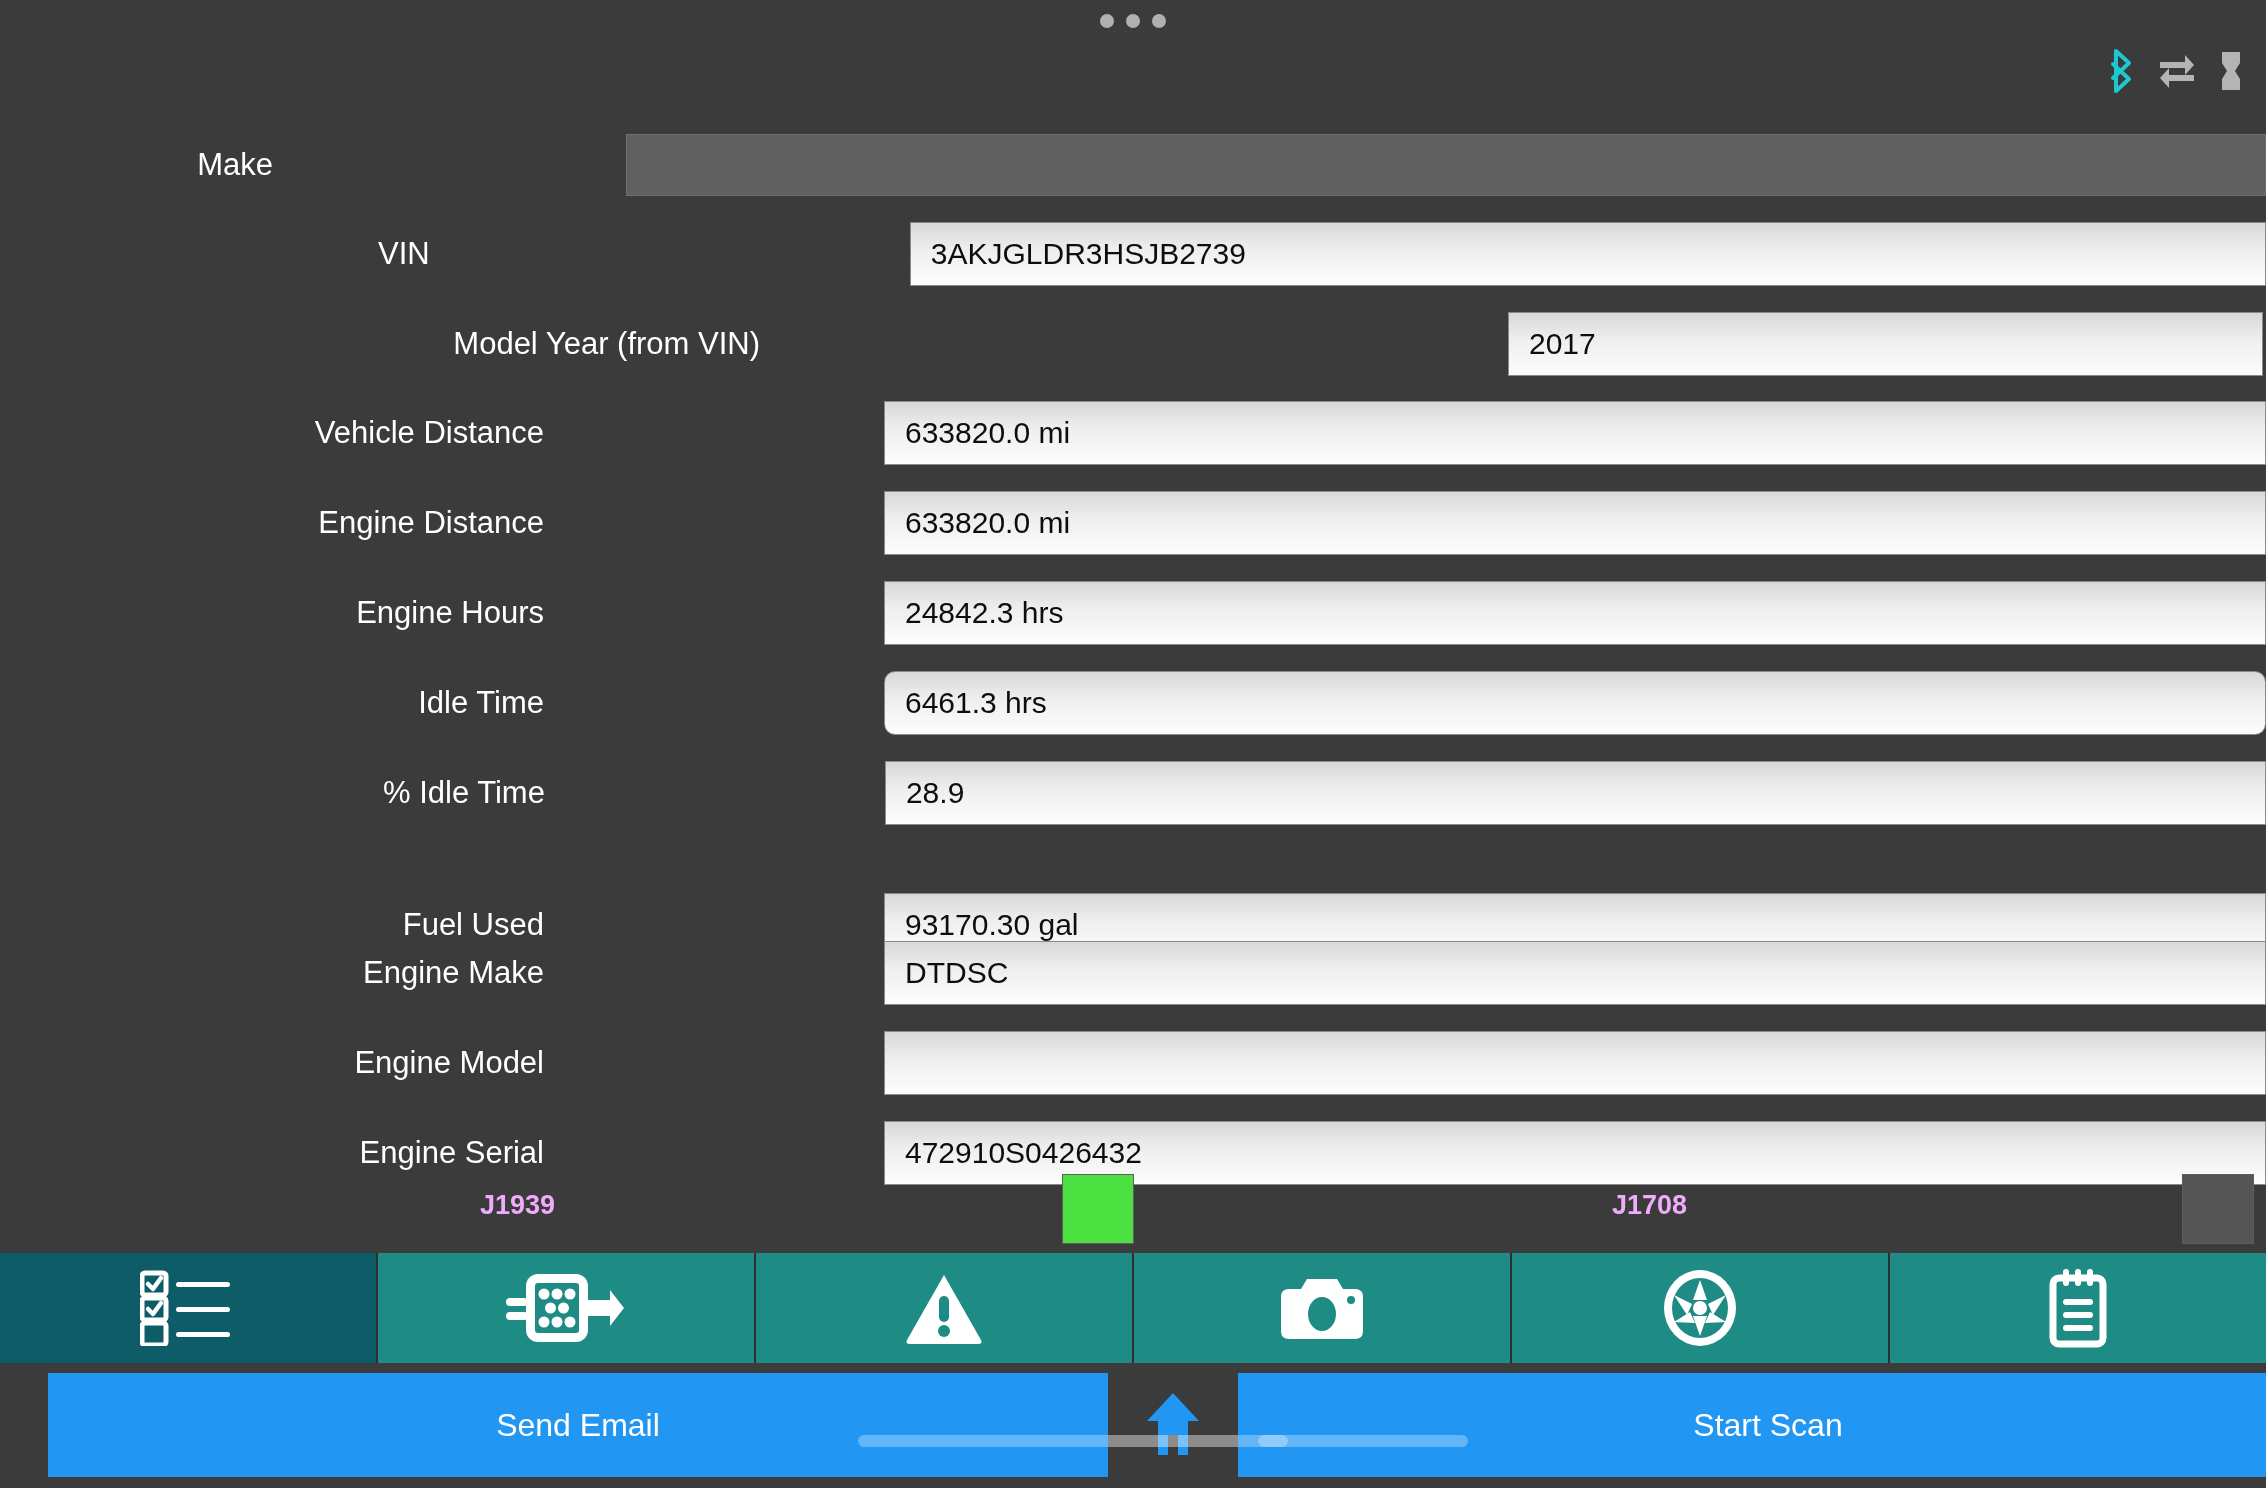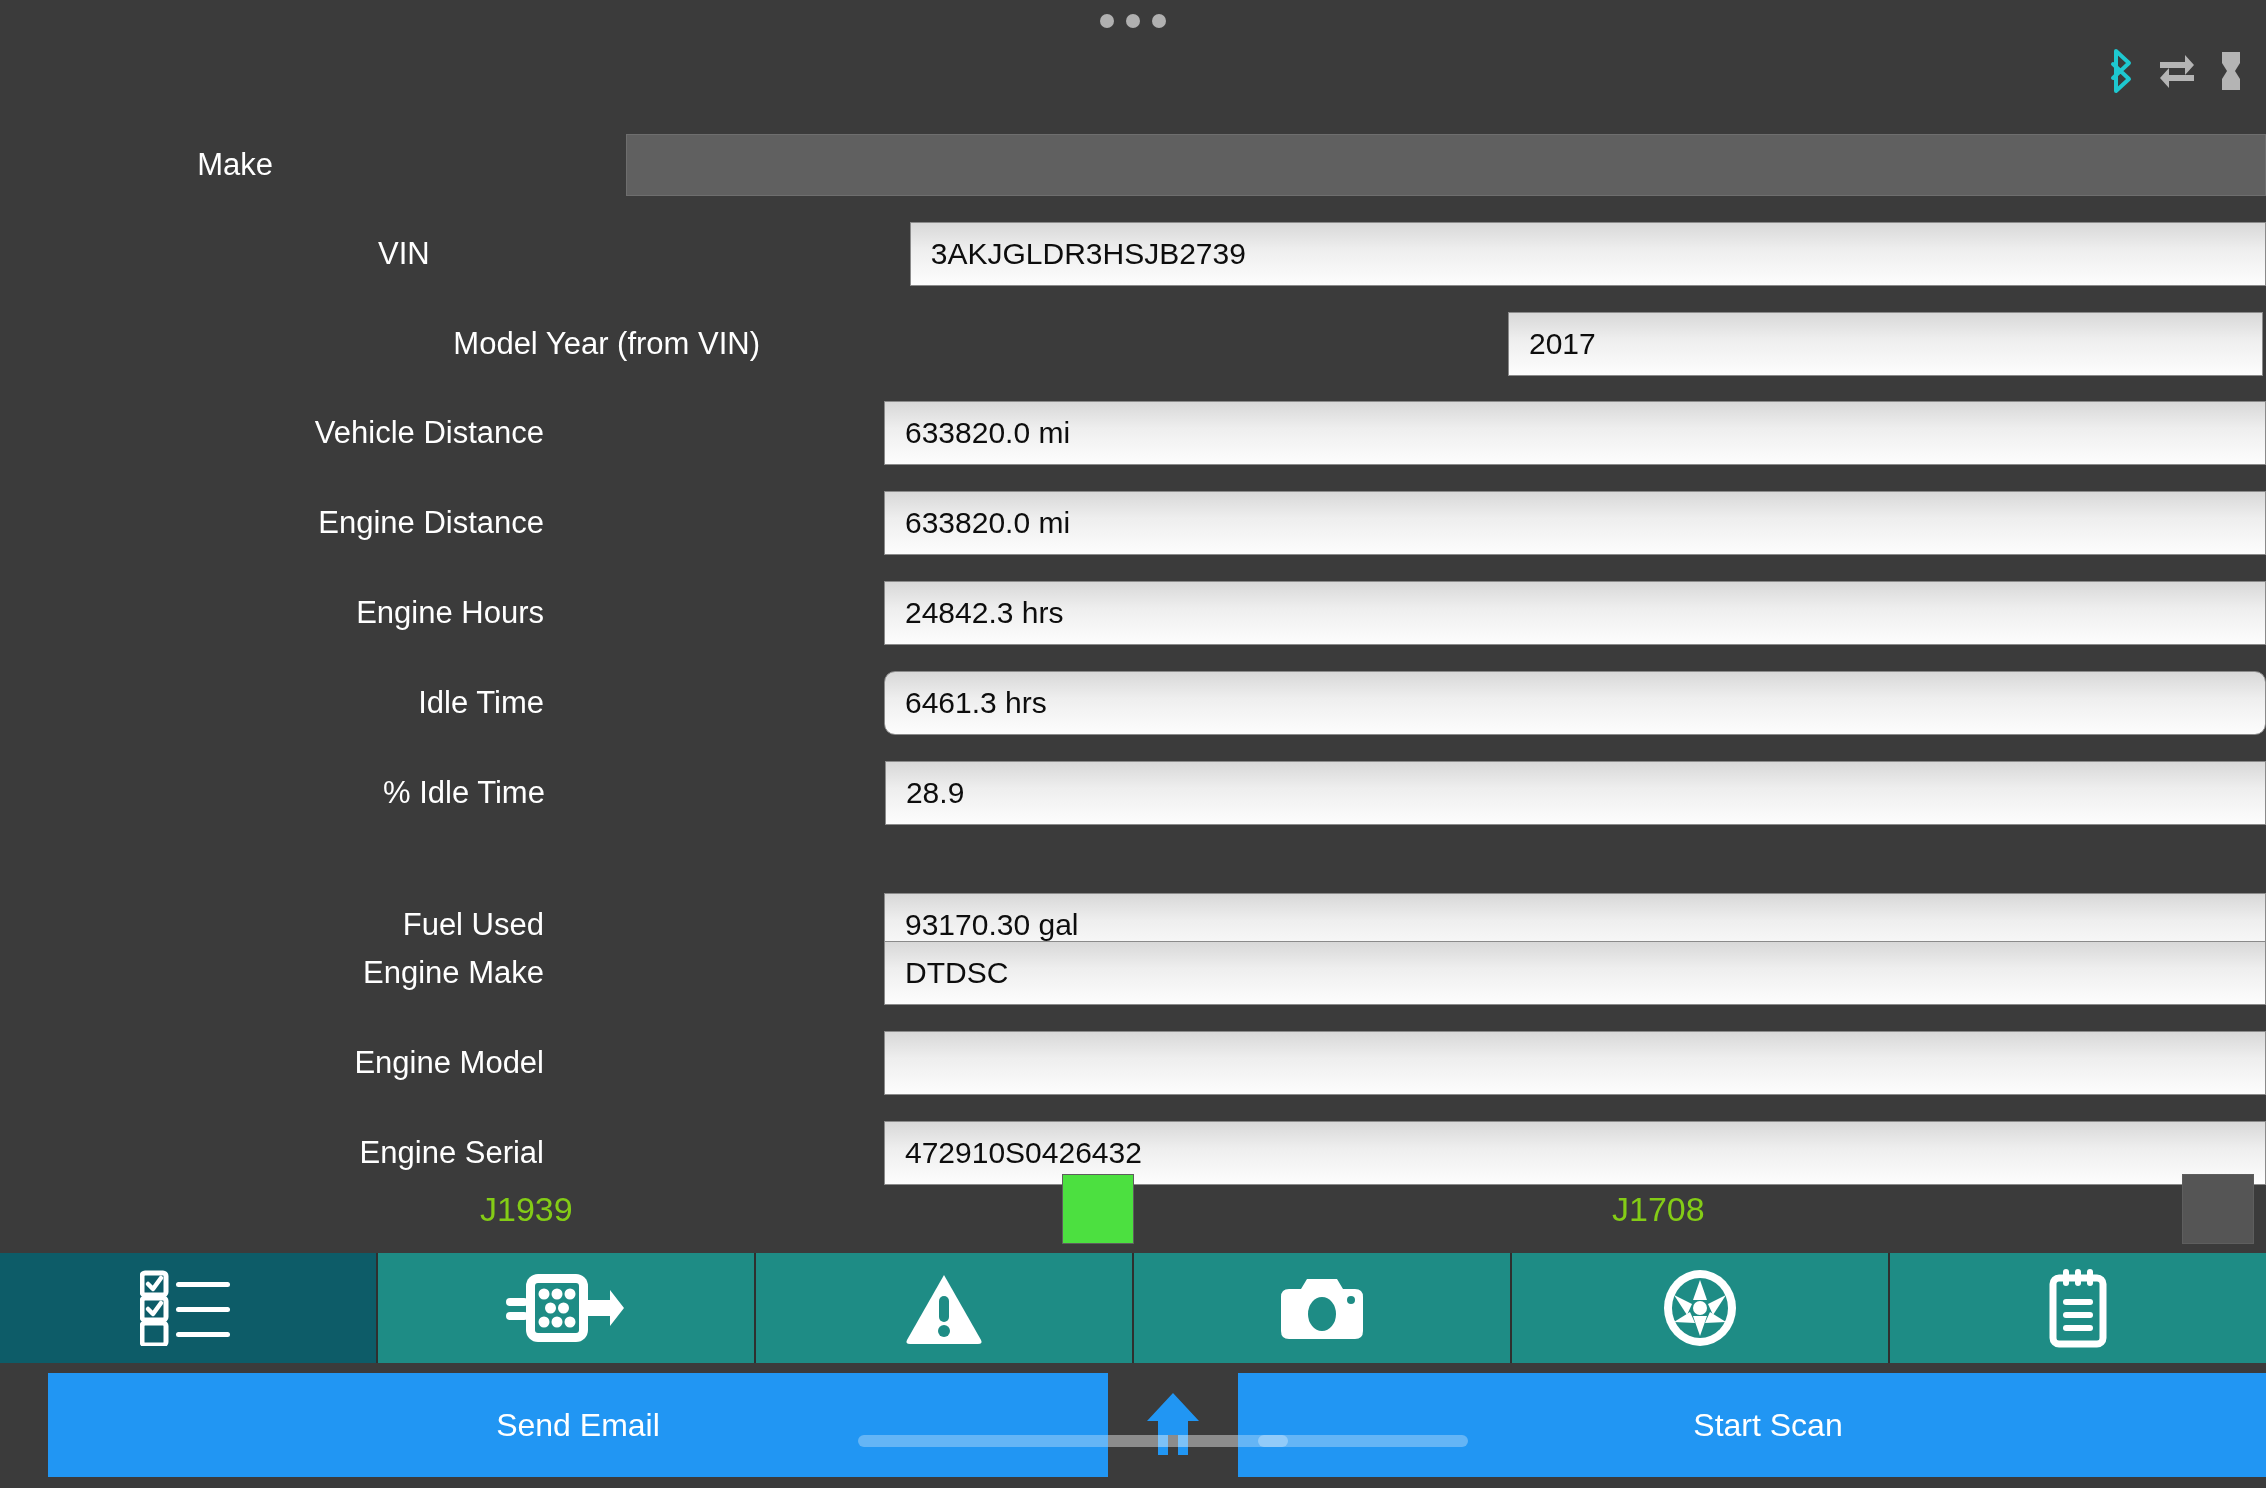--- a/index.html
+++ b/index.html
@@ -65,22 +65,23 @@
     color: #cccccc;
     height: 62px;
   }
 
   
   .protorow {
     position: absolute; left: 0; top: 1168px;
     width: 2266px; height: 84px;
   }
   .proto-label {
-    position: absolute; color: #84cc16; font-size: 34px;
+    position: absolute; color: #f0abfc; font-size: 27px;
     white-space: nowrap;
+    font-weight: bold;
   }
   .proto-box {
     position: absolute; top: 6px;
     width: 72px; height: 70px;
     border: 1px solid #5e5e5e;
   }
 
   
   .tabbar {
     position: absolute; left: 0; top: 1253px;

